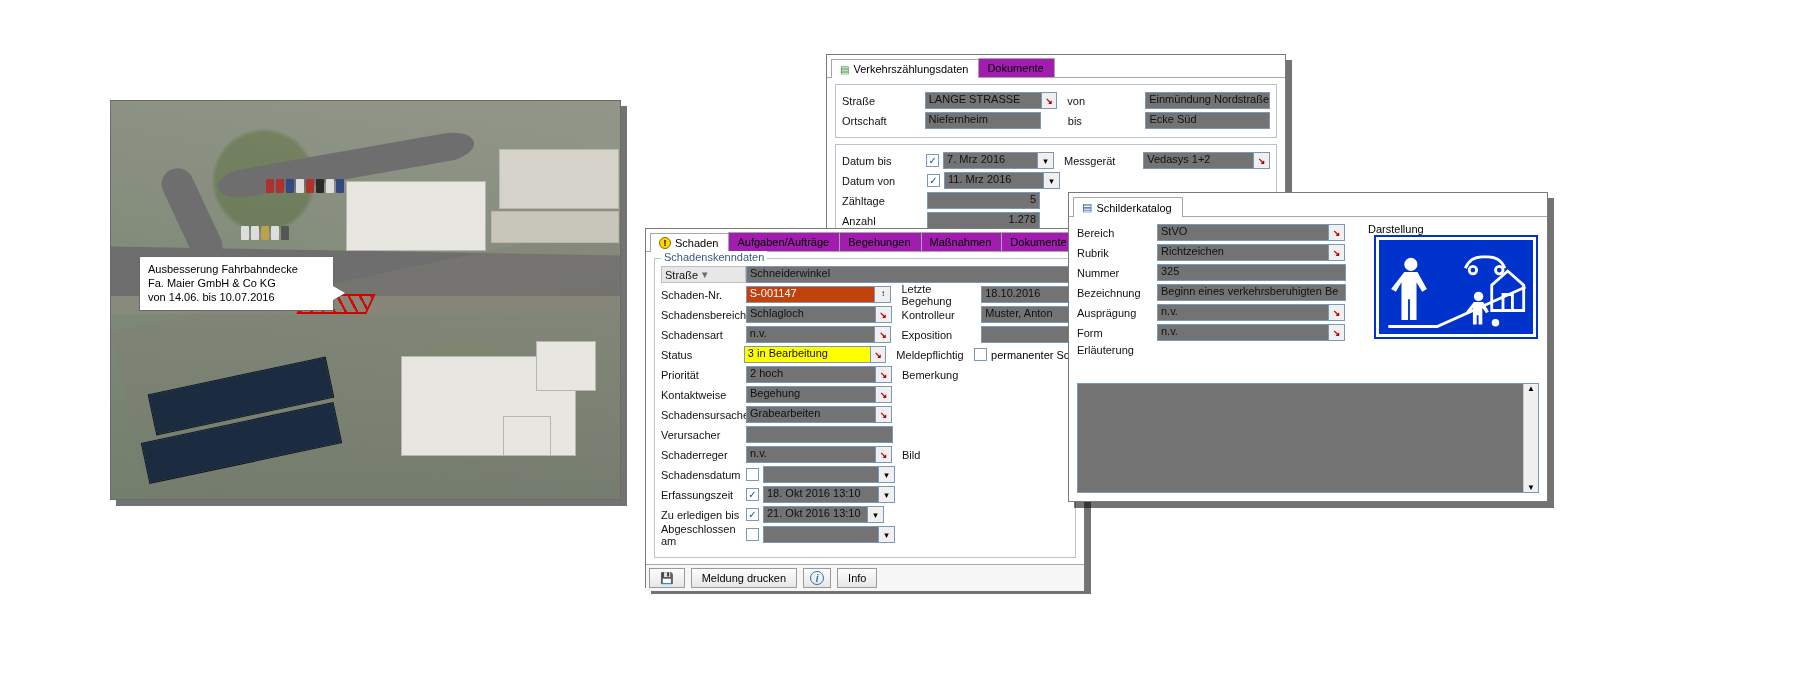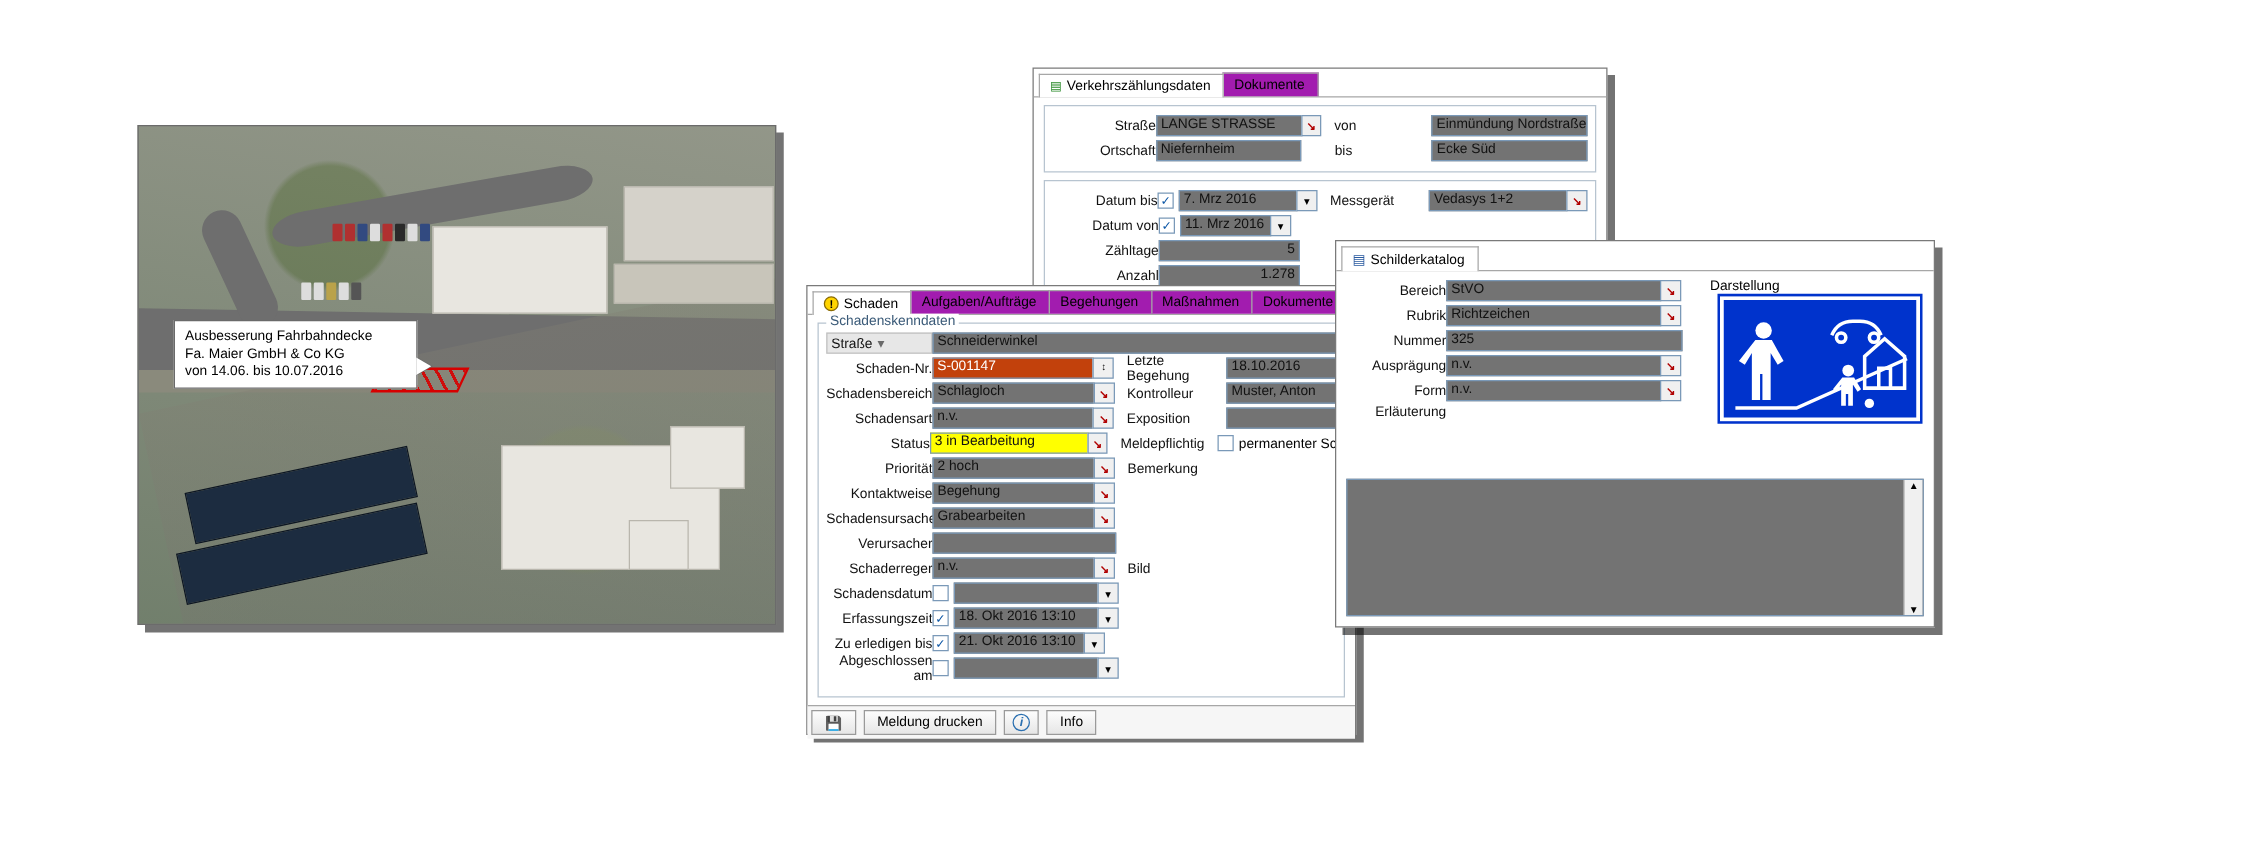--- a/index.html
+++ b/index.html
@@ -54,21 +54,21 @@
   .groupbox > .legend {
     position:absolute;
     top:-8px;
     left:6px;
     background:#fff;
     padding:0 3px;
     font-size:11px;
     color:#3a5a78;
   }
   .row { display:flex; align-items:center; height:19px; margin-bottom:1px; }
-  .lbl { width:85px; color:#111;text-align:right; }
+  .lbl { width:85px; color:#111; }
   .lblw { width:80px; color:#111; margin-left:10px;}
   .inp {
     border:1px solid #7a99b8;
     background:#737373;
     height:17px;
     padding:0 3px;
     color:#111;
     overflow:hidden;
     white-space:nowrap;
   }
@@ -258,21 +258,21 @@
         <div class="chk">✓</div>
         <div class="inp" style="width:96px">7. Mrz 2016</div>
         <div class="ddarrow">▾</div>
         <div class="lblw">Messgerät</div>
         <div class="inp" style="width:112px">Vedasys 1+2</div>
         <div class="xarrow">↘</div>
       </div>
       <div class="row">
         <div class="lbl">Datum von</div>
         <div class="chk">✓</div>
-        <div class="inp" style="width:73px">11. Mrz 2016</div>
+        <div class="inp" style="width:100px">11. Mrz 2016</div>
         <div class="ddarrow">▾</div>
       </div>
       <div class="row">
         <div class="lbl">Zähltage</div>
         <div class="inp inpnum" style="width:113px">5</div>
       </div>
       <div class="row">
         <div class="lbl">Anzahl</div>
         <div class="inp inpnum" style="width:113px">1.278</div>
       </div>
@@ -442,20 +442,24 @@
         <div class="xarrow">↘</div>
       </div>
       <div class="row">
         <div class="lbl" style="width:80px">Rubrik</div>
         <div class="inp" style="width:172px">Richtzeichen</div>
         <div class="xarrow">↘</div>
       </div>
       <div class="row">
         <div class="lbl" style="width:80px">Nummer</div>
         <div class="inp" style="width:189px">325</div>
+      </div>
+      <div class="row">
+        <div class="lbl" style="width:80px">Bezeichnung</div>
+        <div class="inp" style="width:189px">Beginn eines verkehrsberuhigten Be</div>
       </div>
       <div class="row">
         <div class="lbl" style="width:80px">Ausprägung</div>
         <div class="inp" style="width:172px">n.v.</div>
         <div class="xarrow">↘</div>
       </div>
       <div class="row">
         <div class="lbl" style="width:80px">Form</div>
         <div class="inp" style="width:172px">n.v.</div>
         <div class="xarrow">↘</div>

